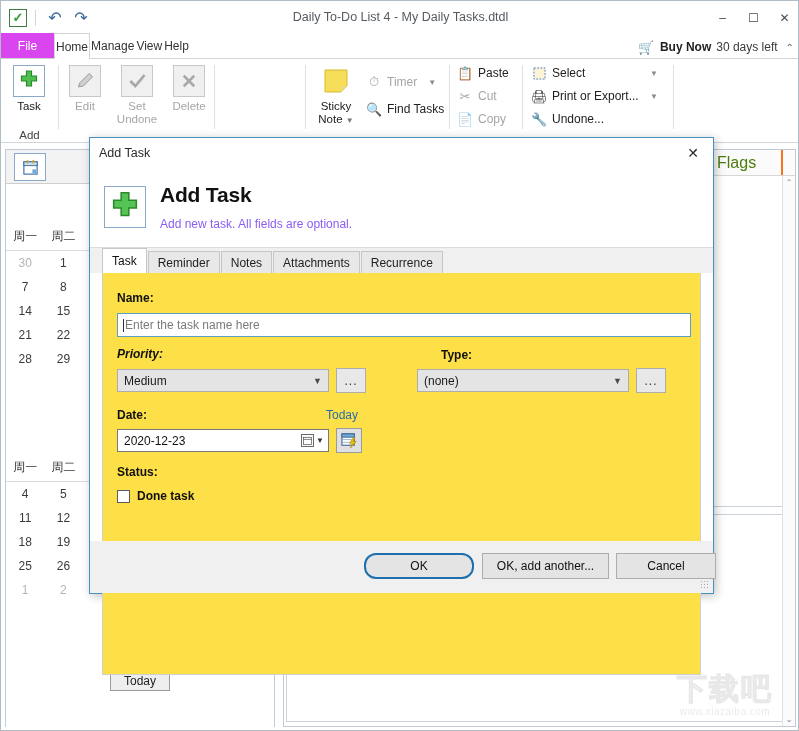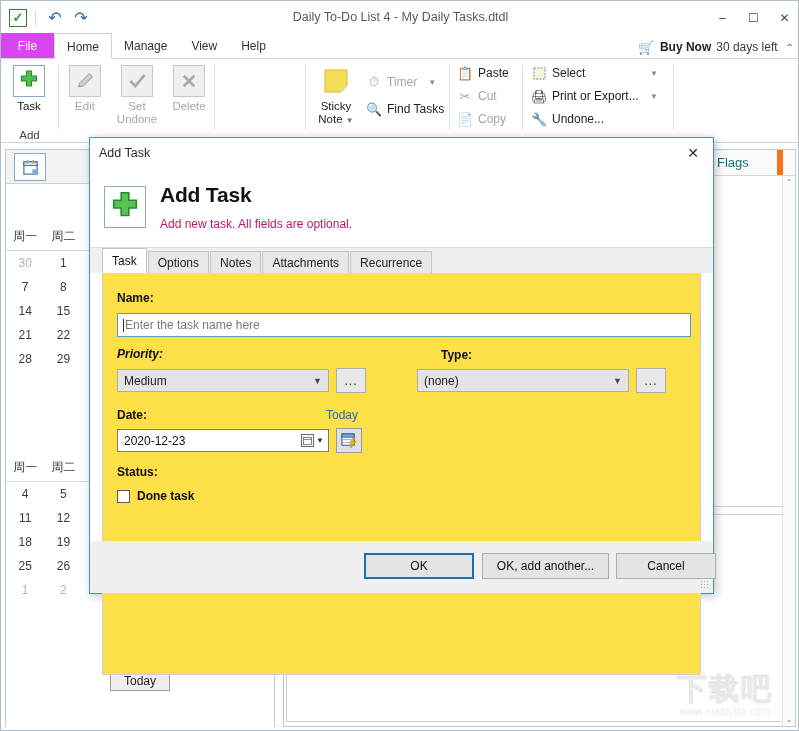--- a/index.html
+++ b/index.html
@@ -54,21 +54,21 @@
   .ribbon-tabs {
     position: absolute; left: 0; top: 33px; width: 799px; height: 25px;
     background: #ffffff; display: flex; align-items: flex-end;
     border-bottom: 1px solid #d4d4d4;
   }
   .rt-file {
     width: 53px; height: 25px; background: #d946ef; color: #ffffff;
     display: flex; align-items: center; justify-content: center; font-size: 12px;
   }
   .rt {
-    height: 25px; padding: 0 12px; display: flex; align-items: center;
+    height: 25px; padding: 0 1px; display: flex; align-items: center;
     font-size: 12px; color: #333; background: transparent;
   }
   .rt.active {
     background: #ffffff;
     border-left: 1px solid #d4d4d4; border-right: 1px solid #d4d4d4; border-top: 1px solid #d4d4d4;
     height: 26px; margin-bottom: -1px;
   }
   .buynow {
     position: absolute; right: 6px; top: 3px; height: 20px;
     display: flex; align-items: center; gap: 5px; font-size: 12px; color: #222;
@@ -152,22 +152,22 @@
   .right-panel {
     position: absolute; left: 282px; top: 148px; width: 513px; height: 578px;
     background: #ffffff; border: 1px solid #bfcad4;
   }
   .rp-header {
     position: absolute; left: 0; top: 0; width: 100%; height: 26px;
     background: #fbfbfb; border-bottom: 1px solid #d7d7d7;
   }
   .rp-col-flags {
     position: absolute; right: 12px; top: 0; width: 75px; height: 25px;
-    border-left: 1px solid #dcdcdc; border-right: 6px solid #f97316;
-    display: flex; align-items: center; padding-left: 8px; font-size: 13px; color: #0f766e;
+    border-left: 1px solid #dcdcdc; border-right: 2px solid #f97316;
+    display: flex; align-items: center; padding-left: 8px; font-size: 16px; color: #4d7c0f;
   }
   .rp-body { position: absolute; left: 0; top: 26px; width: 100%; bottom: 0; background: #ffffff; }
   .rp-scroll {
     position: absolute; right: 0; top: 0; width: 13px; bottom: 0;
     background: #fbfbfb; border-left: 1px solid #e2e2e2;
   }
   .rp-scroll .arrow {
     height: 13px; display: flex; align-items: center; justify-content: center;
     font-size: 8px; color: #7a7a7a;
   }
@@ -199,21 +199,21 @@
     position: absolute; left: 0; top: 29px; width: 100%; height: 81px;
     background: #ffffff; border-bottom: 1px solid #dcdcdc;
     display: flex; align-items: center; padding-left: 14px; gap: 14px;
   }
   .banner-icon {
     width: 42px; height: 42px; border: 1px solid #8aa8c8; background: #ffffff;
     display: flex; align-items: center; justify-content: center;
     font-size: 30px; line-height: 1;
   }
   .banner-h { font-size: 21px; color: #111; font-weight: bold; letter-spacing: -0.2px; }
-  .banner-sub { font-size: 12px; color: #be185d; margin-top: 10px; }
+  .banner-sub { font-size: 12px; color: #8b5cf6; margin-top: 10px; }
 
   .dlg-tabstrip {
     position: absolute; left: 0; top: 110px; width: 100%; height: 25px;
     background: #f0f0f0; display: flex; align-items: flex-end; padding-left: 12px;
   }
   .dtab {
     height: 22px; padding: 0 9px; display: flex; align-items: center;
     font-size: 12px; color: #222; background: #e8e8e8;
     border: 1px solid #c6c6c6; border-bottom: none; margin-right: 1px;
   }
@@ -582,21 +582,21 @@
         </svg>
       </div>
       <div>
         <div class="banner-h">Add Task</div>
         <div class="banner-sub">Add new task. All fields are optional.</div>
       </div>
     </div>
 
     <div class="dlg-tabstrip">
       <div class="dtab active">Task</div>
-      <div class="dtab">Options</div>
+      <div class="dtab">Reminder</div>
       <div class="dtab">Notes</div>
       <div class="dtab">Attachments</div>
       <div class="dtab">Recurrence</div>
     </div>
 
     <div class="dlg-page">
 
       <div class="fld-label" style="left:14px; top:18px;">Name:</div>
       <div class="txtbox" style="left:14px; top:40px; width:574px; height:24px;">
         <span class="caret-bar"></span>
@@ -642,20 +642,20 @@
       </div>
 
       <div class="fld-label" style="left:14px; top:192px;">Status:</div>
       <div class="chkrow" style="left:14px; top:216px;">
         <span class="chkbox"></span>
         <span>Done task</span>
       </div>
     </div>
 
     <div class="dlg-footer">
-      <div class="dbtn primary" style="left:274px; width:110px;">OK</div>
+      <div class="dbtn primary" style="left:274px; width:110px;border-radius:12px;">OK</div>
       <div class="dbtn" style="left:392px; width:127px;">OK, add another...</div>
       <div class="dbtn" style="left:526px; width:100px;">Cancel</div>
       <div class="resize-grip"></div>
     </div>
   </div>
 
 </div>
 
 </body></html>

